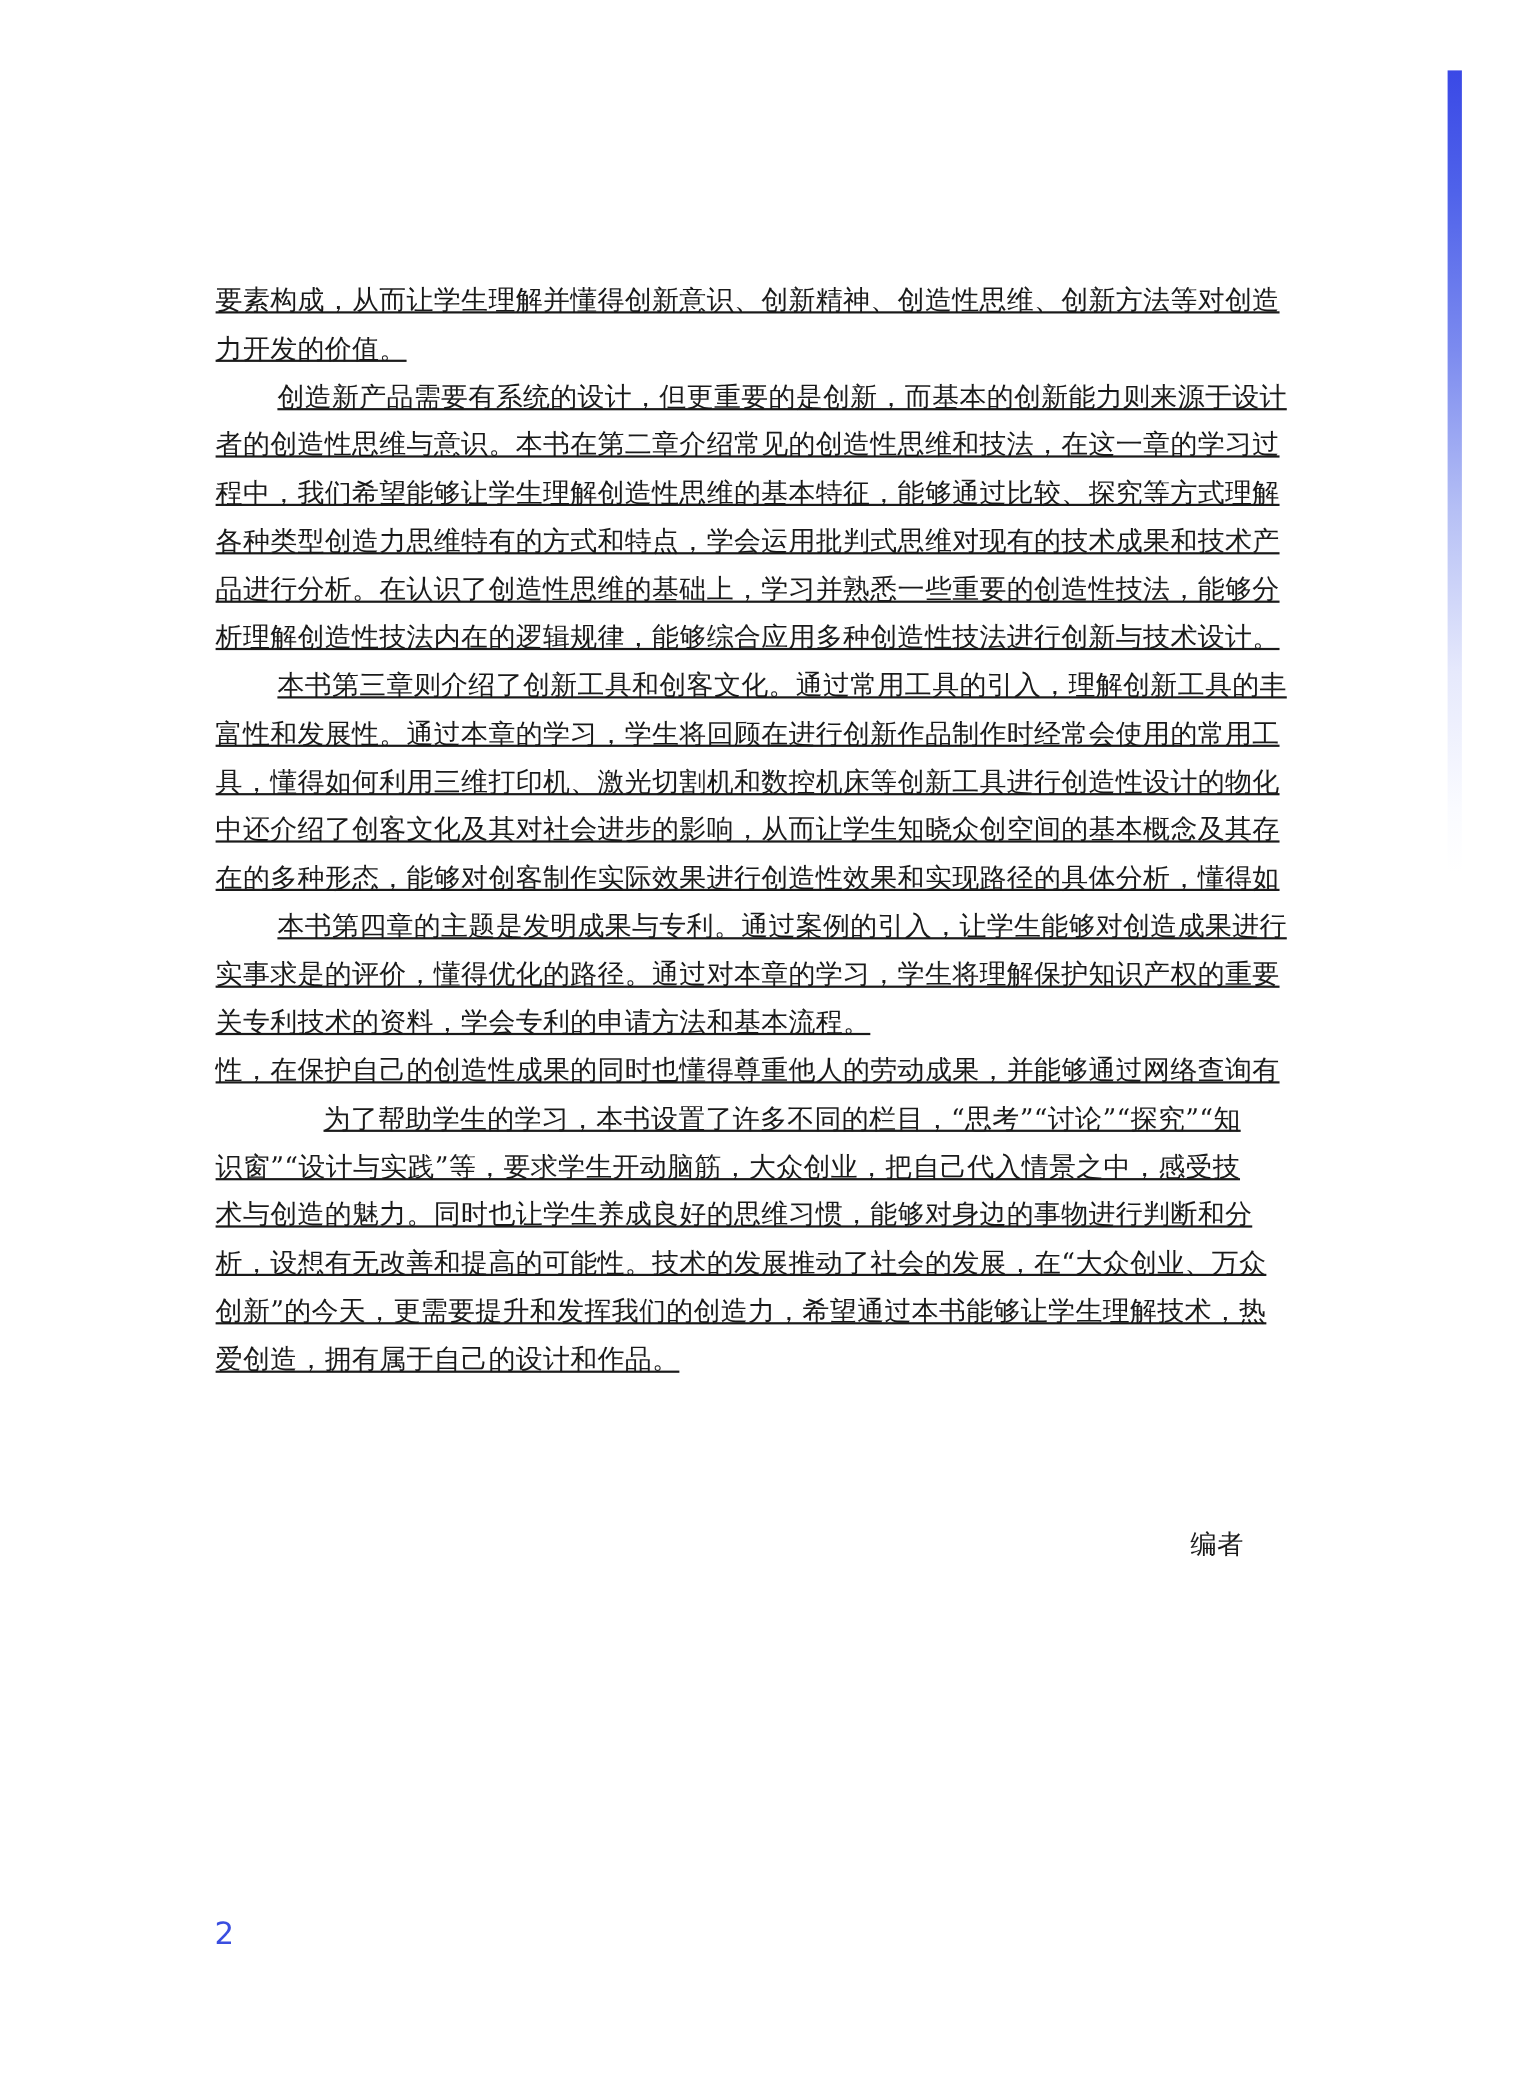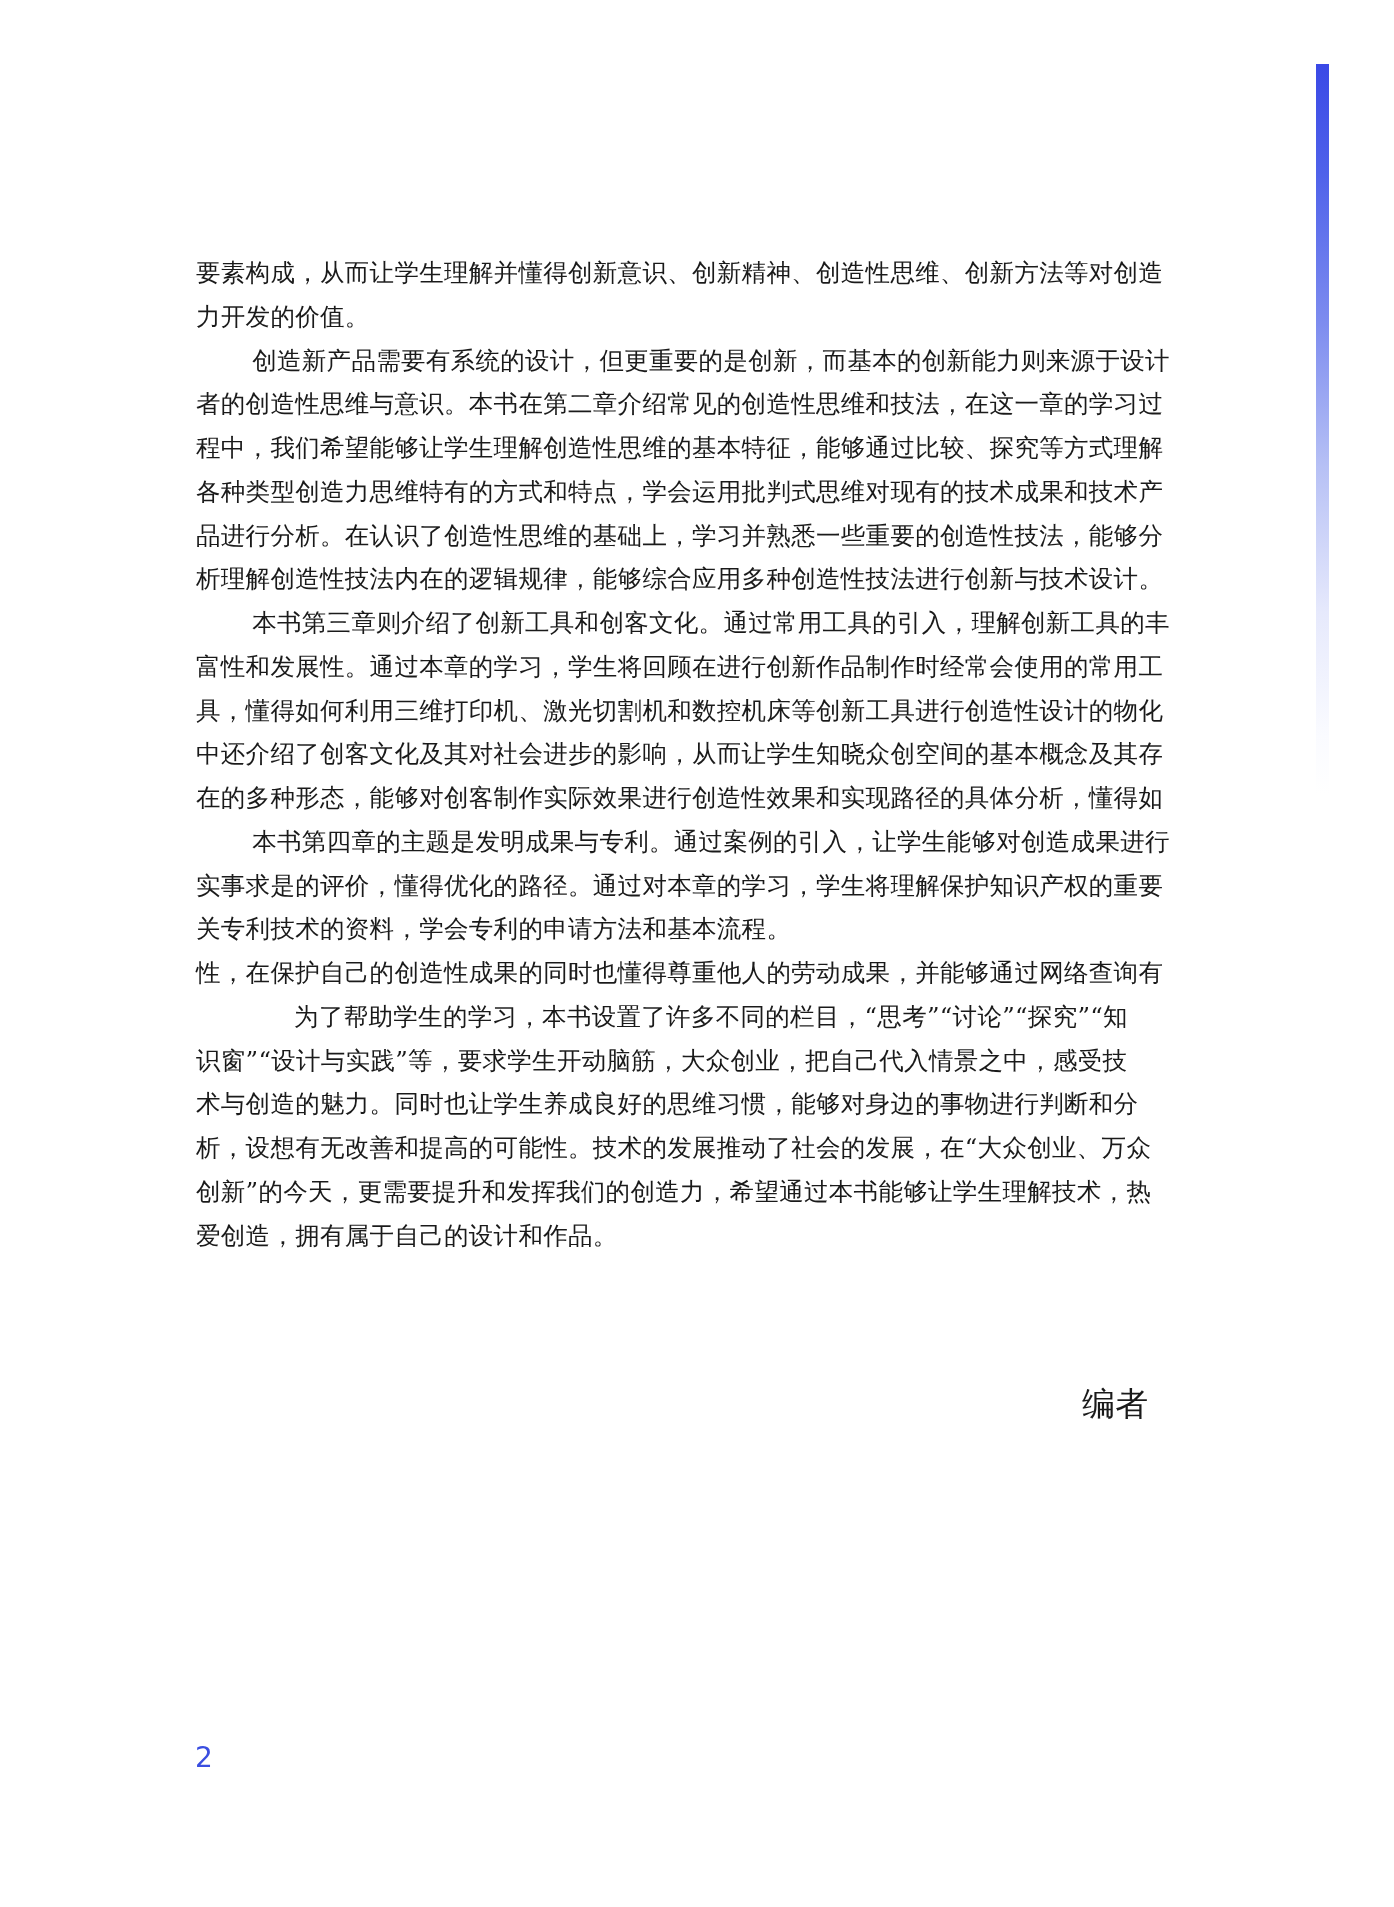--- a/index.html
+++ b/index.html
@@ -35,30 +35,31 @@
       left: 196px;
       top: 251px;
       width: 980px;
     }
     .line {
       height: 43.75px;
       line-height: 43.75px;
       font-size: 24.5px;
       white-space: nowrap;
       letter-spacing: 0.3px;
+      text-decoration: underline;
     }
     .line.indent {
       padding-left: 50px;
       text-align: center;
     }
     .signature {
       position: absolute;
       left: 1082px;
       top: 1386px;
-      font-size: 33px;
+      font-size: 24px;
       line-height: 36px;
       letter-spacing: 0.3px;
     }
     .page-number {
       position: absolute;
       left: 195px;
       top: 1741px;
       font-family: "DejaVu Sans", "Liberation Sans", sans-serif;
       font-size: 28px;
       line-height: 34px;

